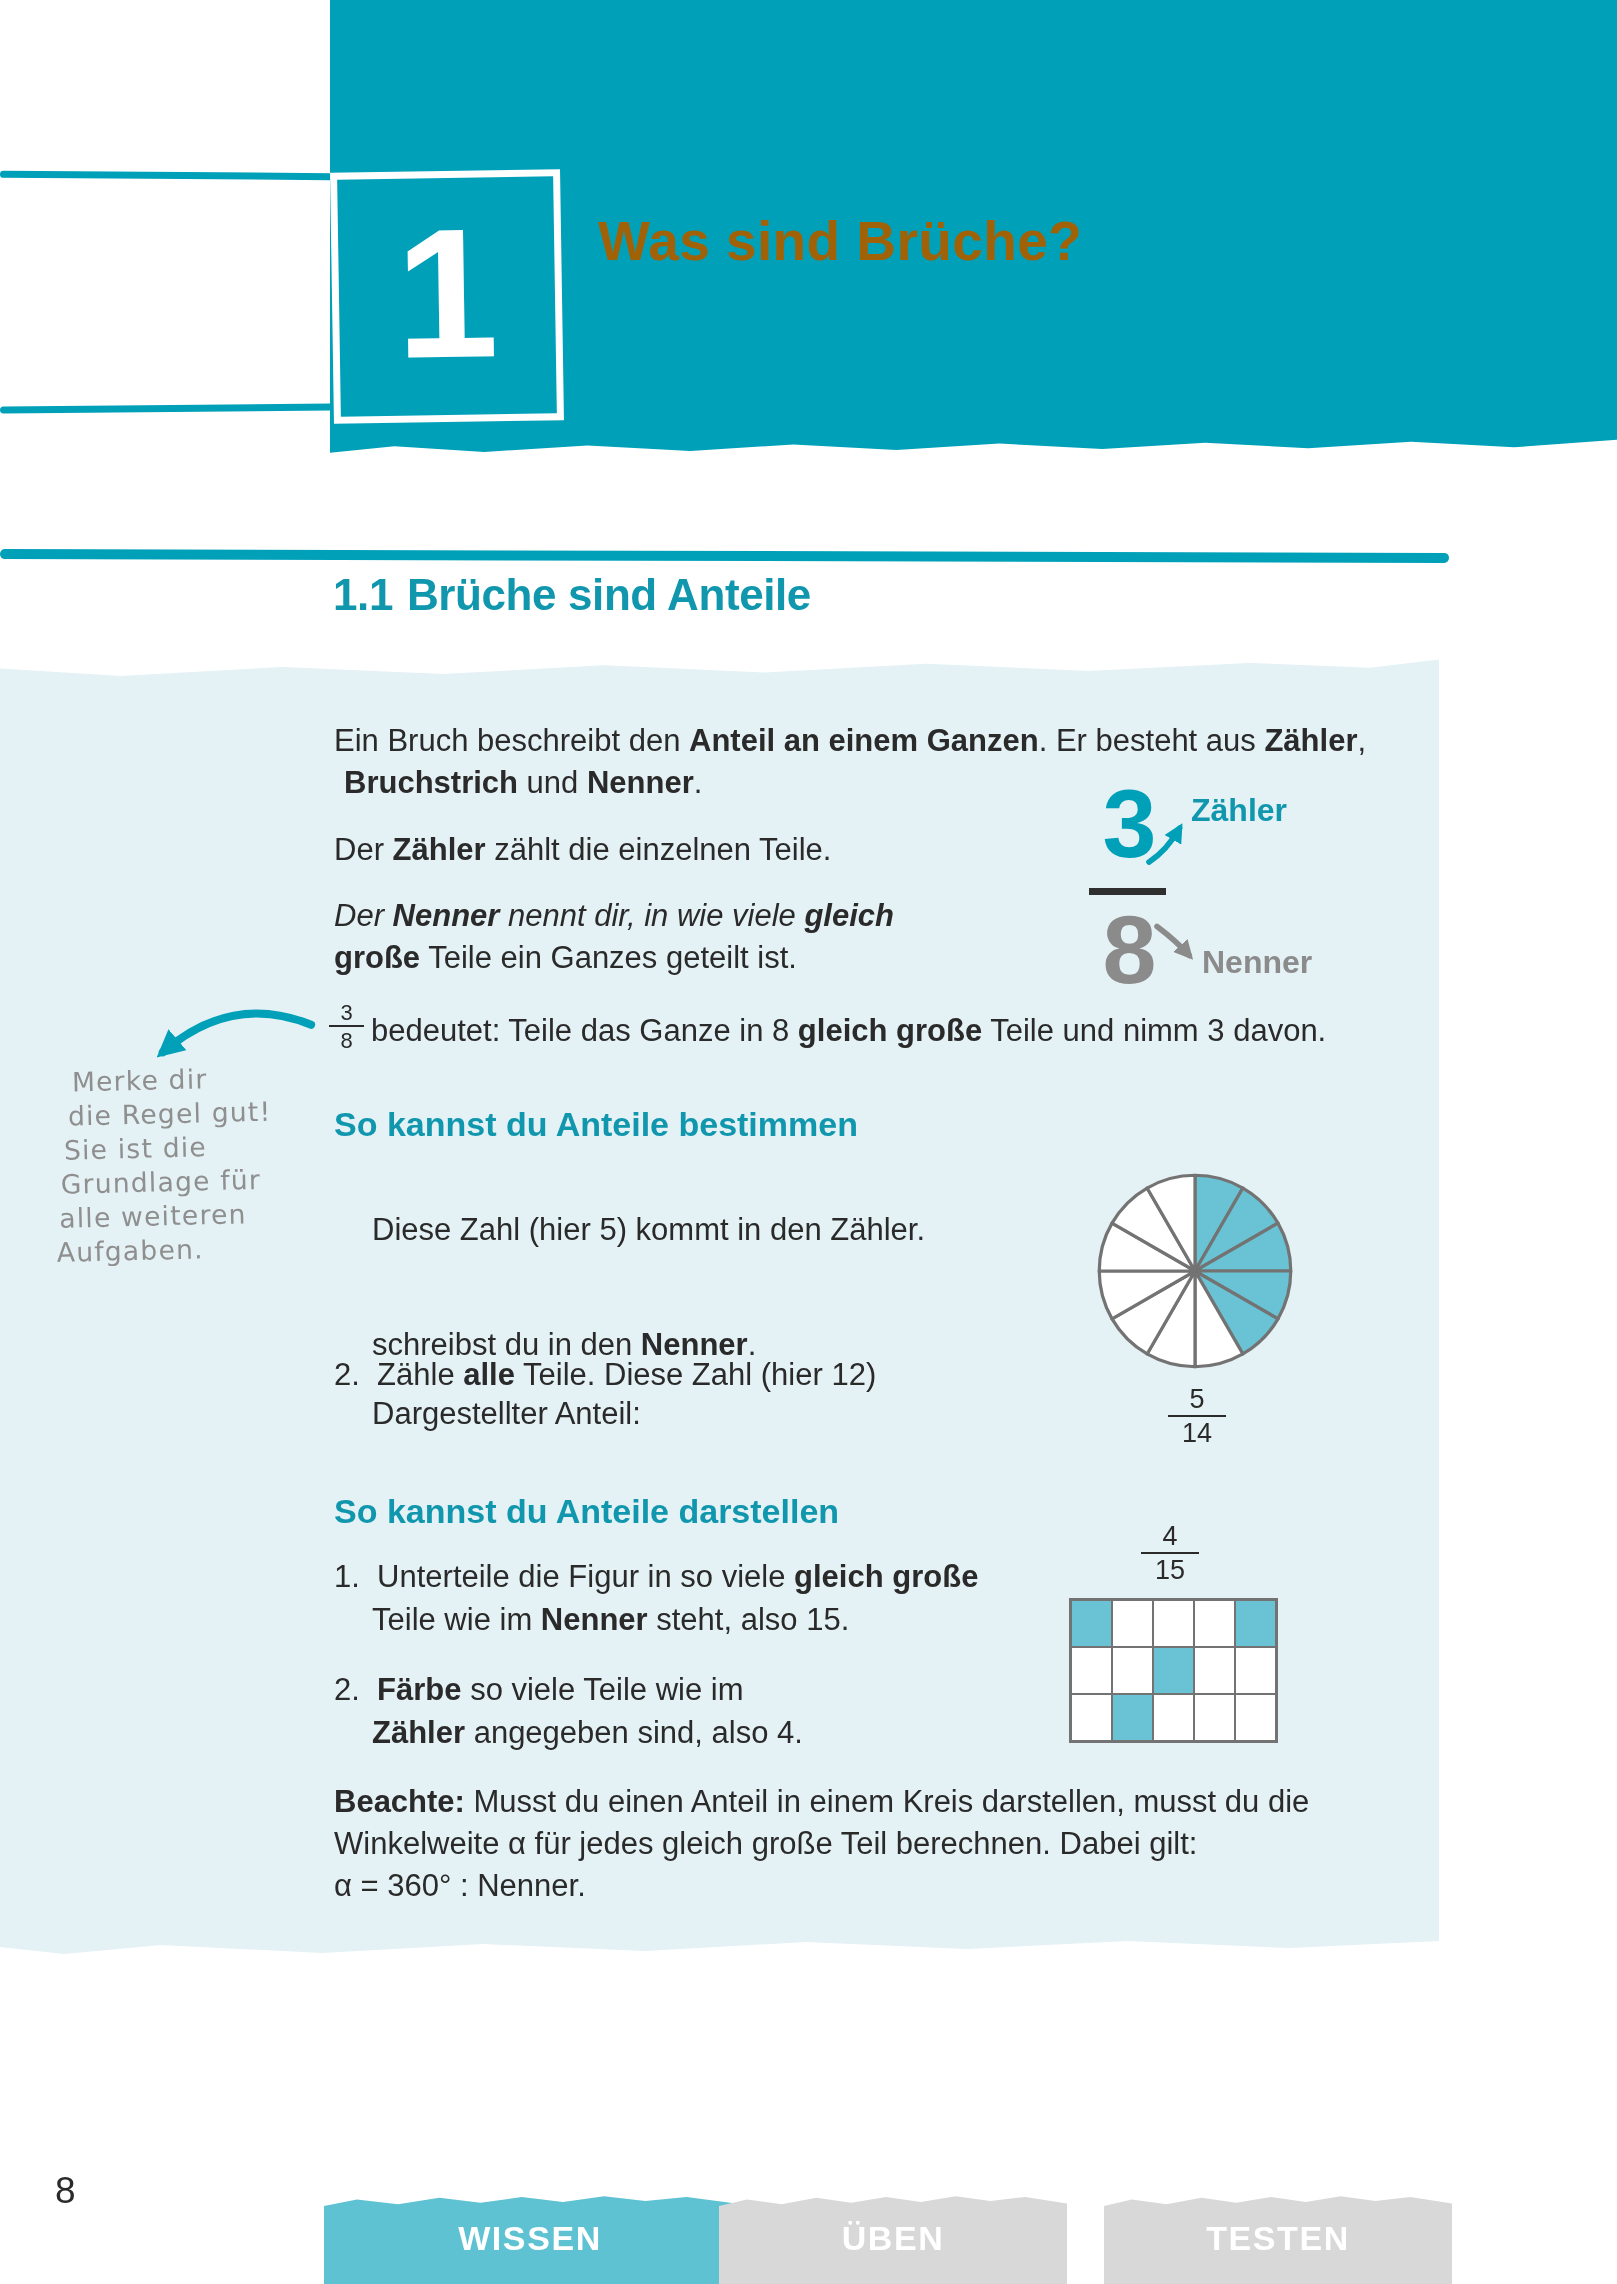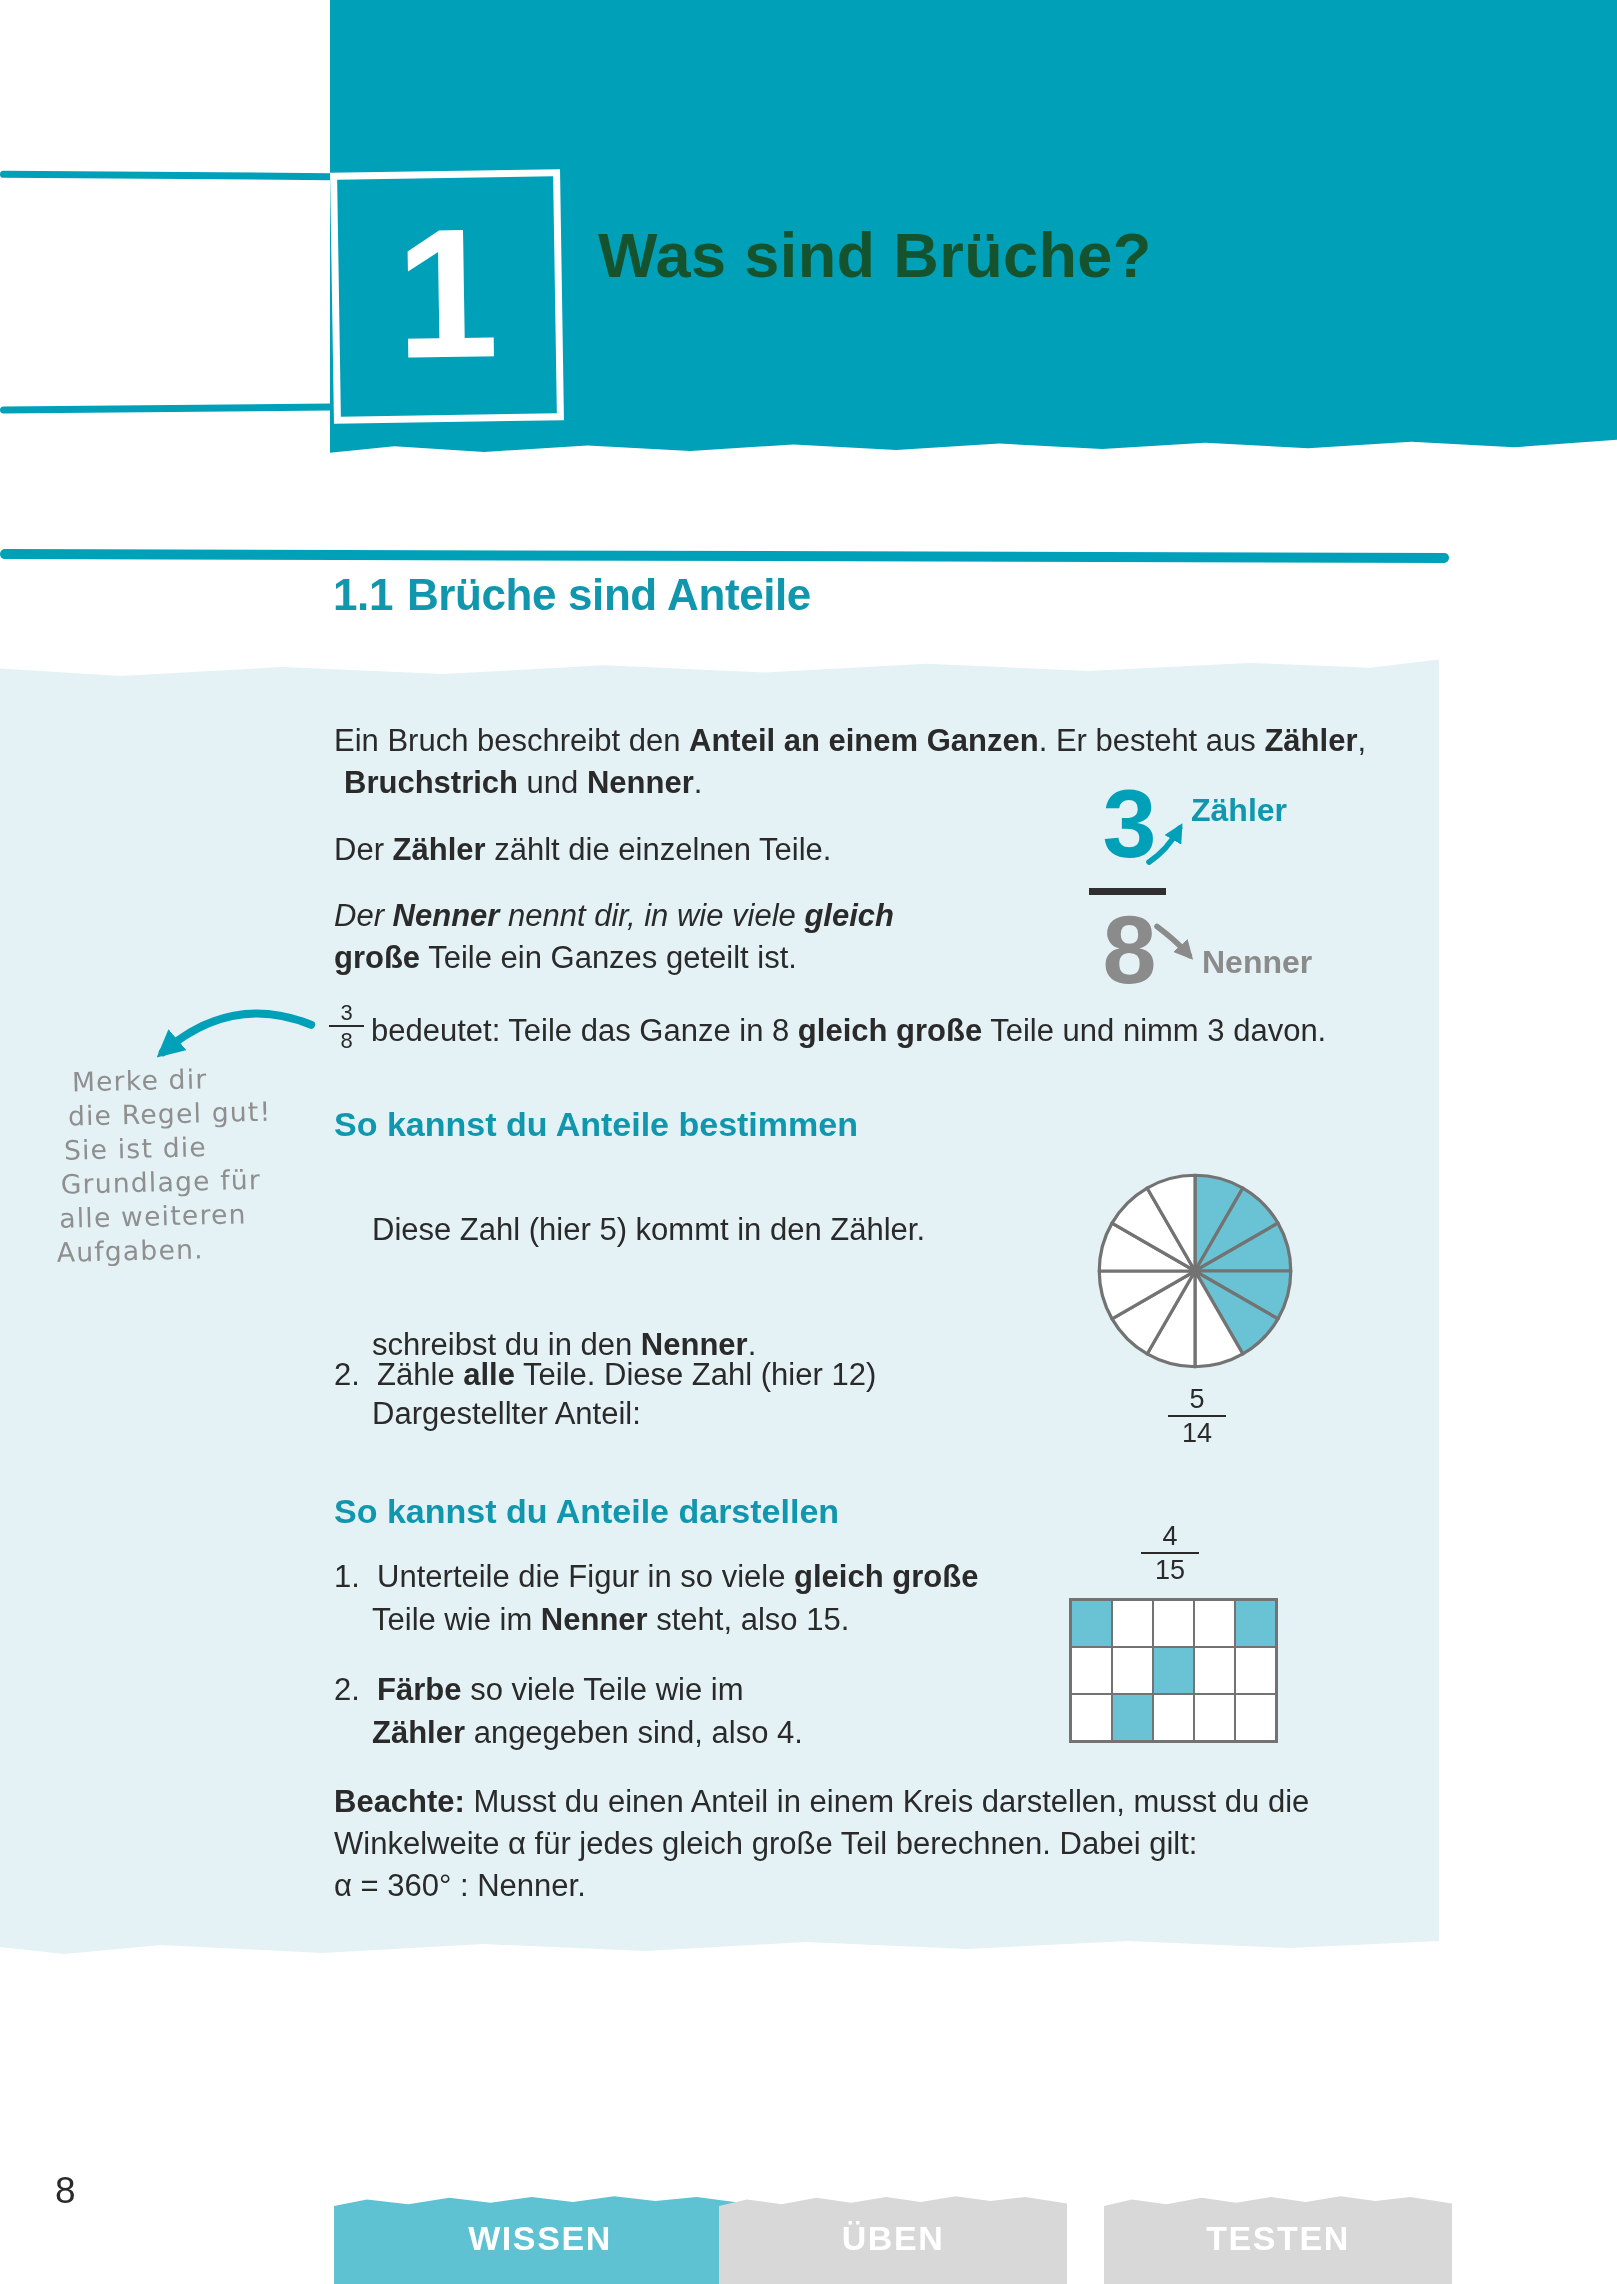--- a/index.html
+++ b/index.html
@@ -7,21 +7,21 @@
         font-family:"Liberation Sans",sans-serif;color:#2a2a2a;}
   .abs{position:absolute;white-space:nowrap;}
 
   
   .header-band{position:absolute;left:330px;top:0;width:1287px;height:463px;background:#00a0b9;
     clip-path:polygon(0 0,100% 0,100% 95%,92% 96.6%,84% 95.4%,76% 96.8%,68% 95.6%,60% 97%,52% 95.8%,
                       44% 97.2%,36% 96%,28% 97.4%,20% 96.2%,12% 97.6%,5% 96.4%,0 97.8%);}
   .chapter-box{position:absolute;left:332px;top:171px;width:216px;height:237px;border:7.3px solid #ffffff;
     transform:rotate(-0.9deg);display:flex;align-items:center;justify-content:center;}
   .chapter-num{font-size:184px;font-weight:bold;color:#ffffff;line-height:1;margin-top:-8px;}
-  .chapter-title{position:absolute;left:598px;top:219px;font-size:63px;font-weight:bold;color:#14532d;letter-spacing:0.4px;}
+  .chapter-title{position:absolute;left:598px;top:209px;font-size:55px;font-weight:bold;color:#a16207;letter-spacing:0.4px;}
   .hand-line{position:absolute;background:#00a0b9;border-radius:4px;}
   .rule{position:absolute;left:0;top:551px;width:1449px;height:9.7px;background:#00a0b9;border-radius:4.8px;transform:rotate(.15deg);}
   .sec-head{position:absolute;left:333px;top:570px;font-size:44px;font-weight:bold;color:#1097ae;letter-spacing:-0.4px;}
   .sec-head .no{margin-right:14px;}
 
   
   .panel{position:absolute;left:0;top:654px;width:1439px;height:1308px;background:#e4f1f5;
     clip-path:polygon(0 14.5px,121px 22px,282px 13px,443px 20px,604px 11.3px,765px 18.5px,926px 9.7px,
       1088px 17px,1249px 8.9px,1370px 13.7px,1439px 5.6px,1439px 1287px,1289px 1294px,1128px 1287px,
       967px 1295px,806px 1288px,645px 1297px,483px 1290px,322px 1299px,161px 1291px,64px 1300px,0 1293px);}
@@ -174,17 +174,17 @@
       <marker id="ah-gray" viewBox="0 0 10 10" refX="7" refY="5" markerWidth="3.4" markerHeight="3.4" orient="auto">
         <path d="M0,0 L10,5 L0,10 z" fill="#8b8b8b"></path>
       </marker>
     </defs>
     <path d="M 386 1272 Q 288 1232 202 1306" fill="none" stroke="#00a0b9" stroke-width="10" stroke-linecap="round" marker-end="url(#ah-teal)"></path>
     <path d="M 1426 1070 Q 1448 1056 1464 1028" fill="none" stroke="#00a0b9" stroke-width="7" stroke-linecap="round" marker-end="url(#ah-teal)"></path>
     <path d="M 1436 1150 Q 1460 1168 1476 1186" fill="none" stroke="#8b8b8b" stroke-width="7" stroke-linecap="round" marker-end="url(#ah-gray)"></path>
   </svg>
 
   <div class="page-num">8</div>
-  <div class="tab active" style="left:334px;width:412px;">WISSEN</div>
+  <div class="tab active" style="left:324px;width:412px;">WISSEN</div>
   <div class="tab idle" style="left:1104px;width:348px;">TESTEN</div>
   <div class="tab idle" style="left:719px;width:348px;">ÜBEN</div>
 </div>
 
 
 </body></html>

